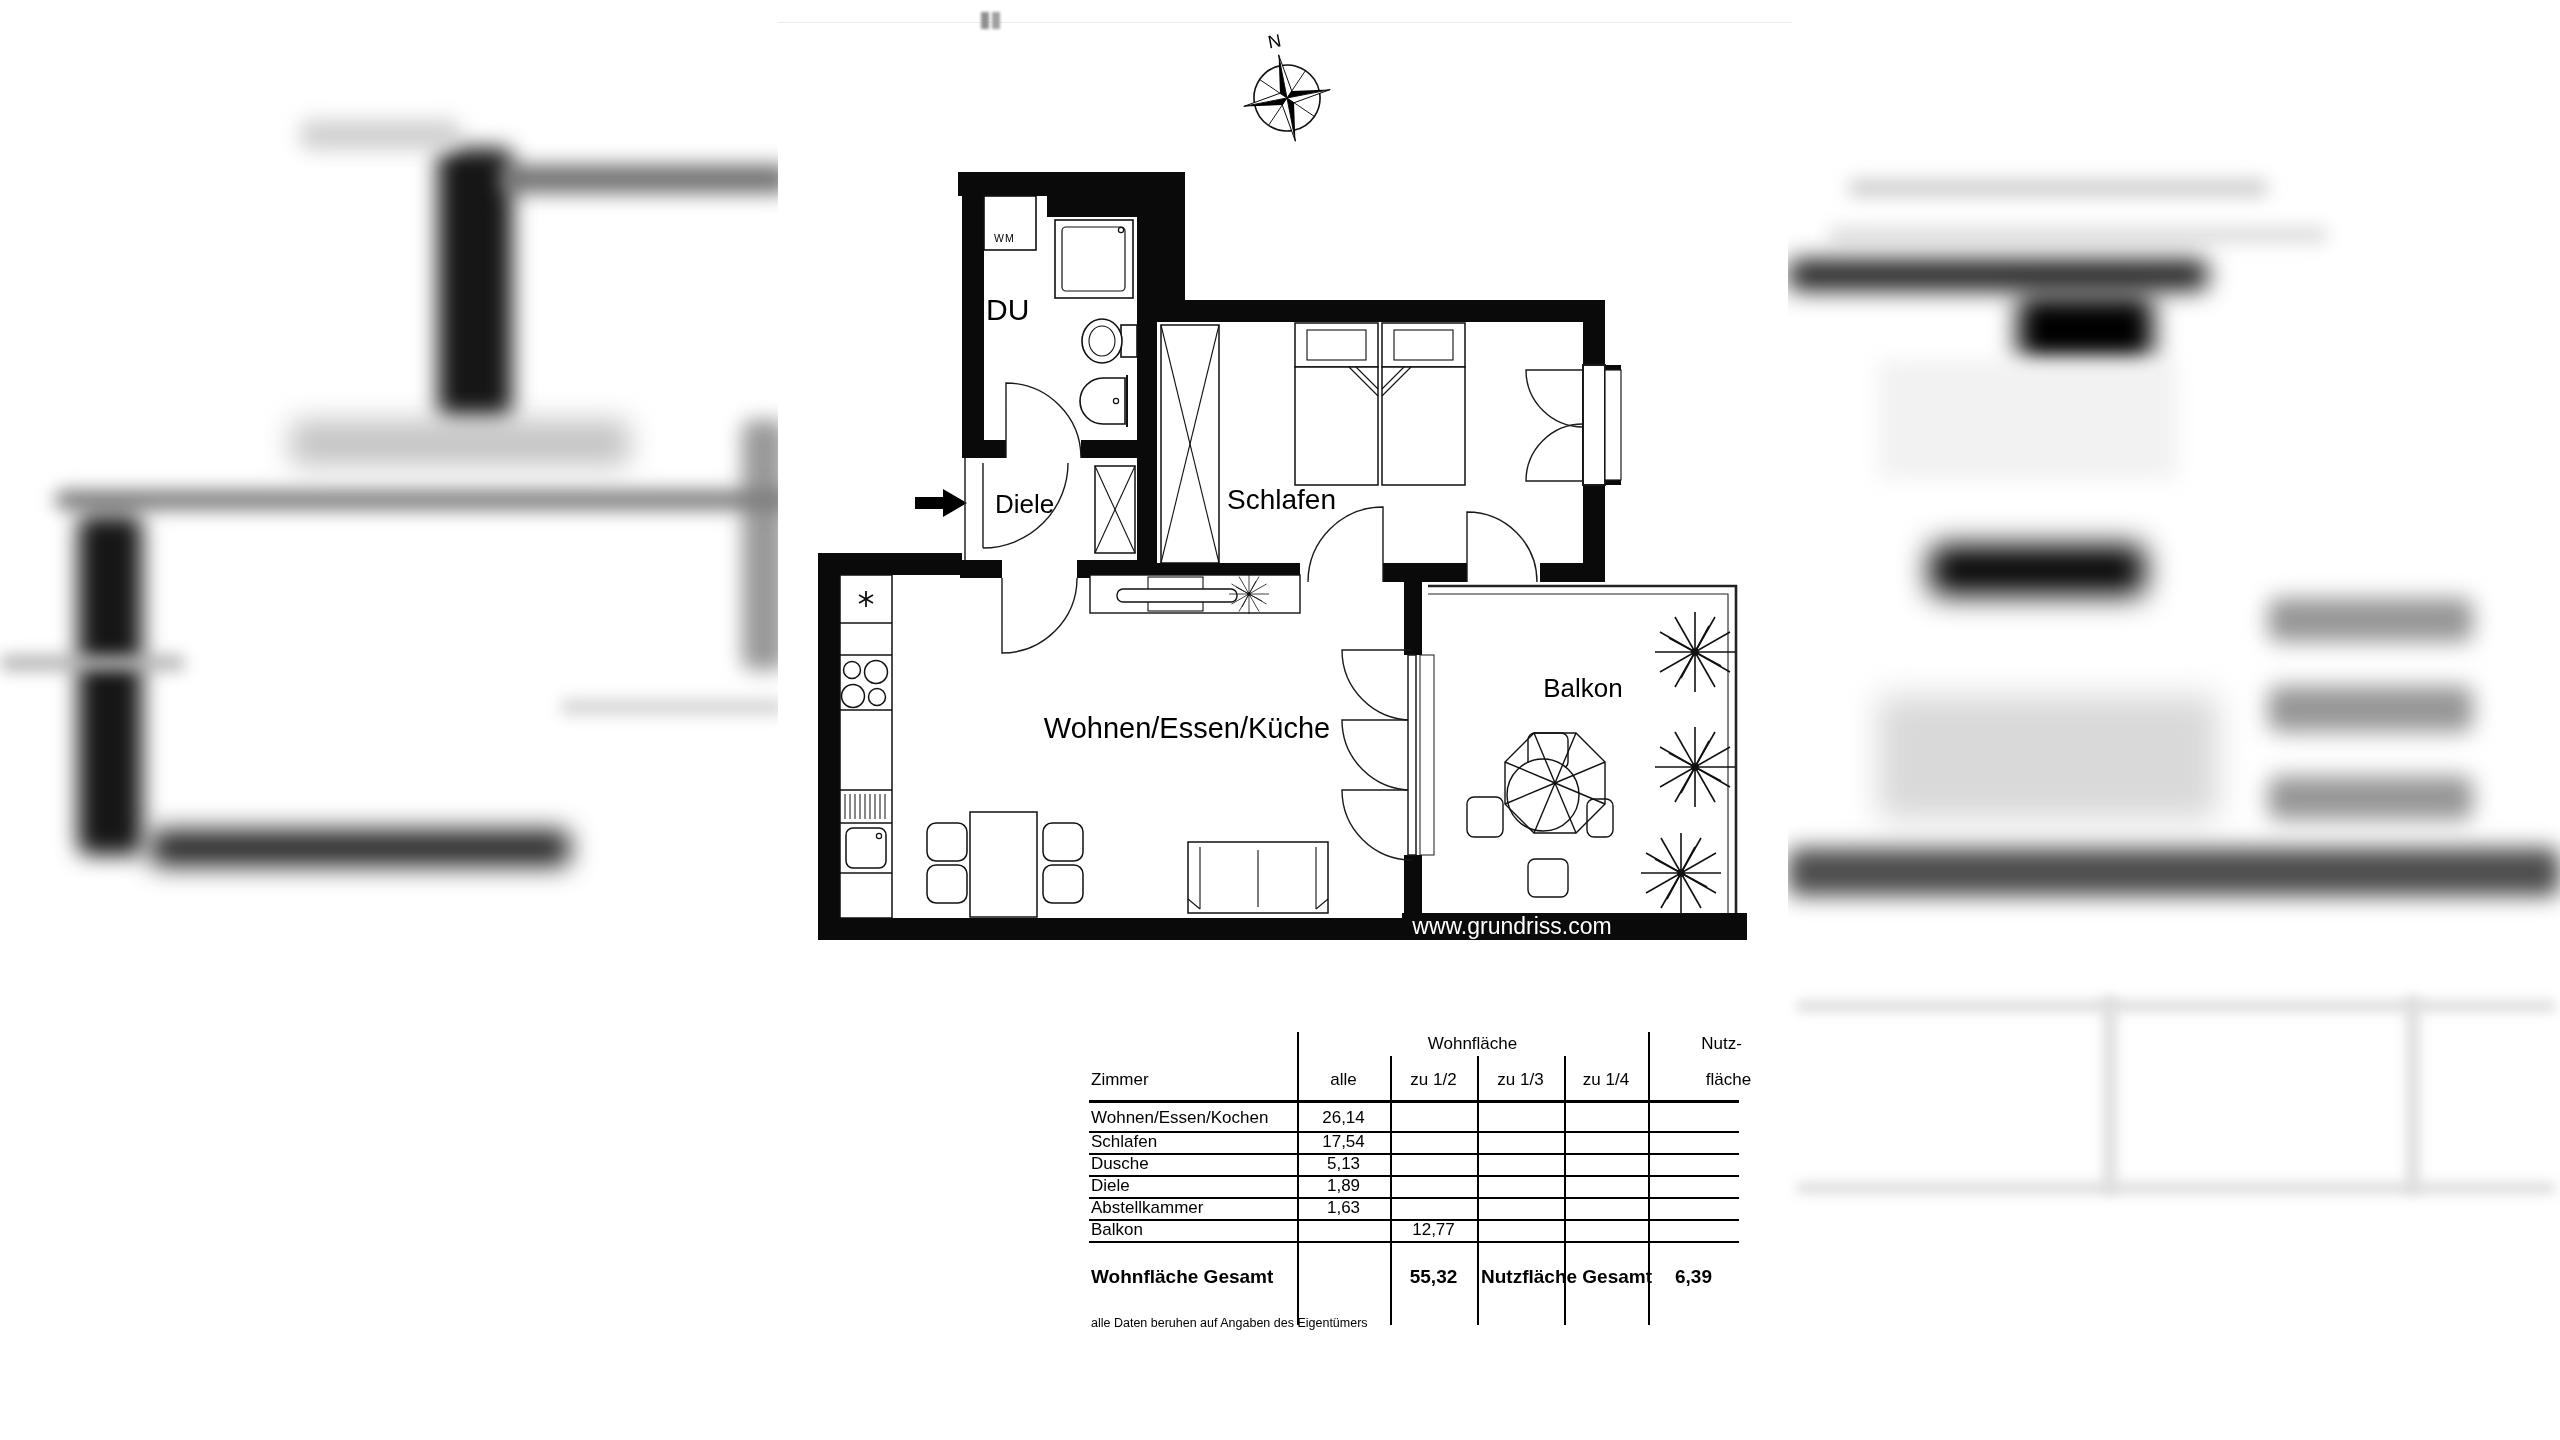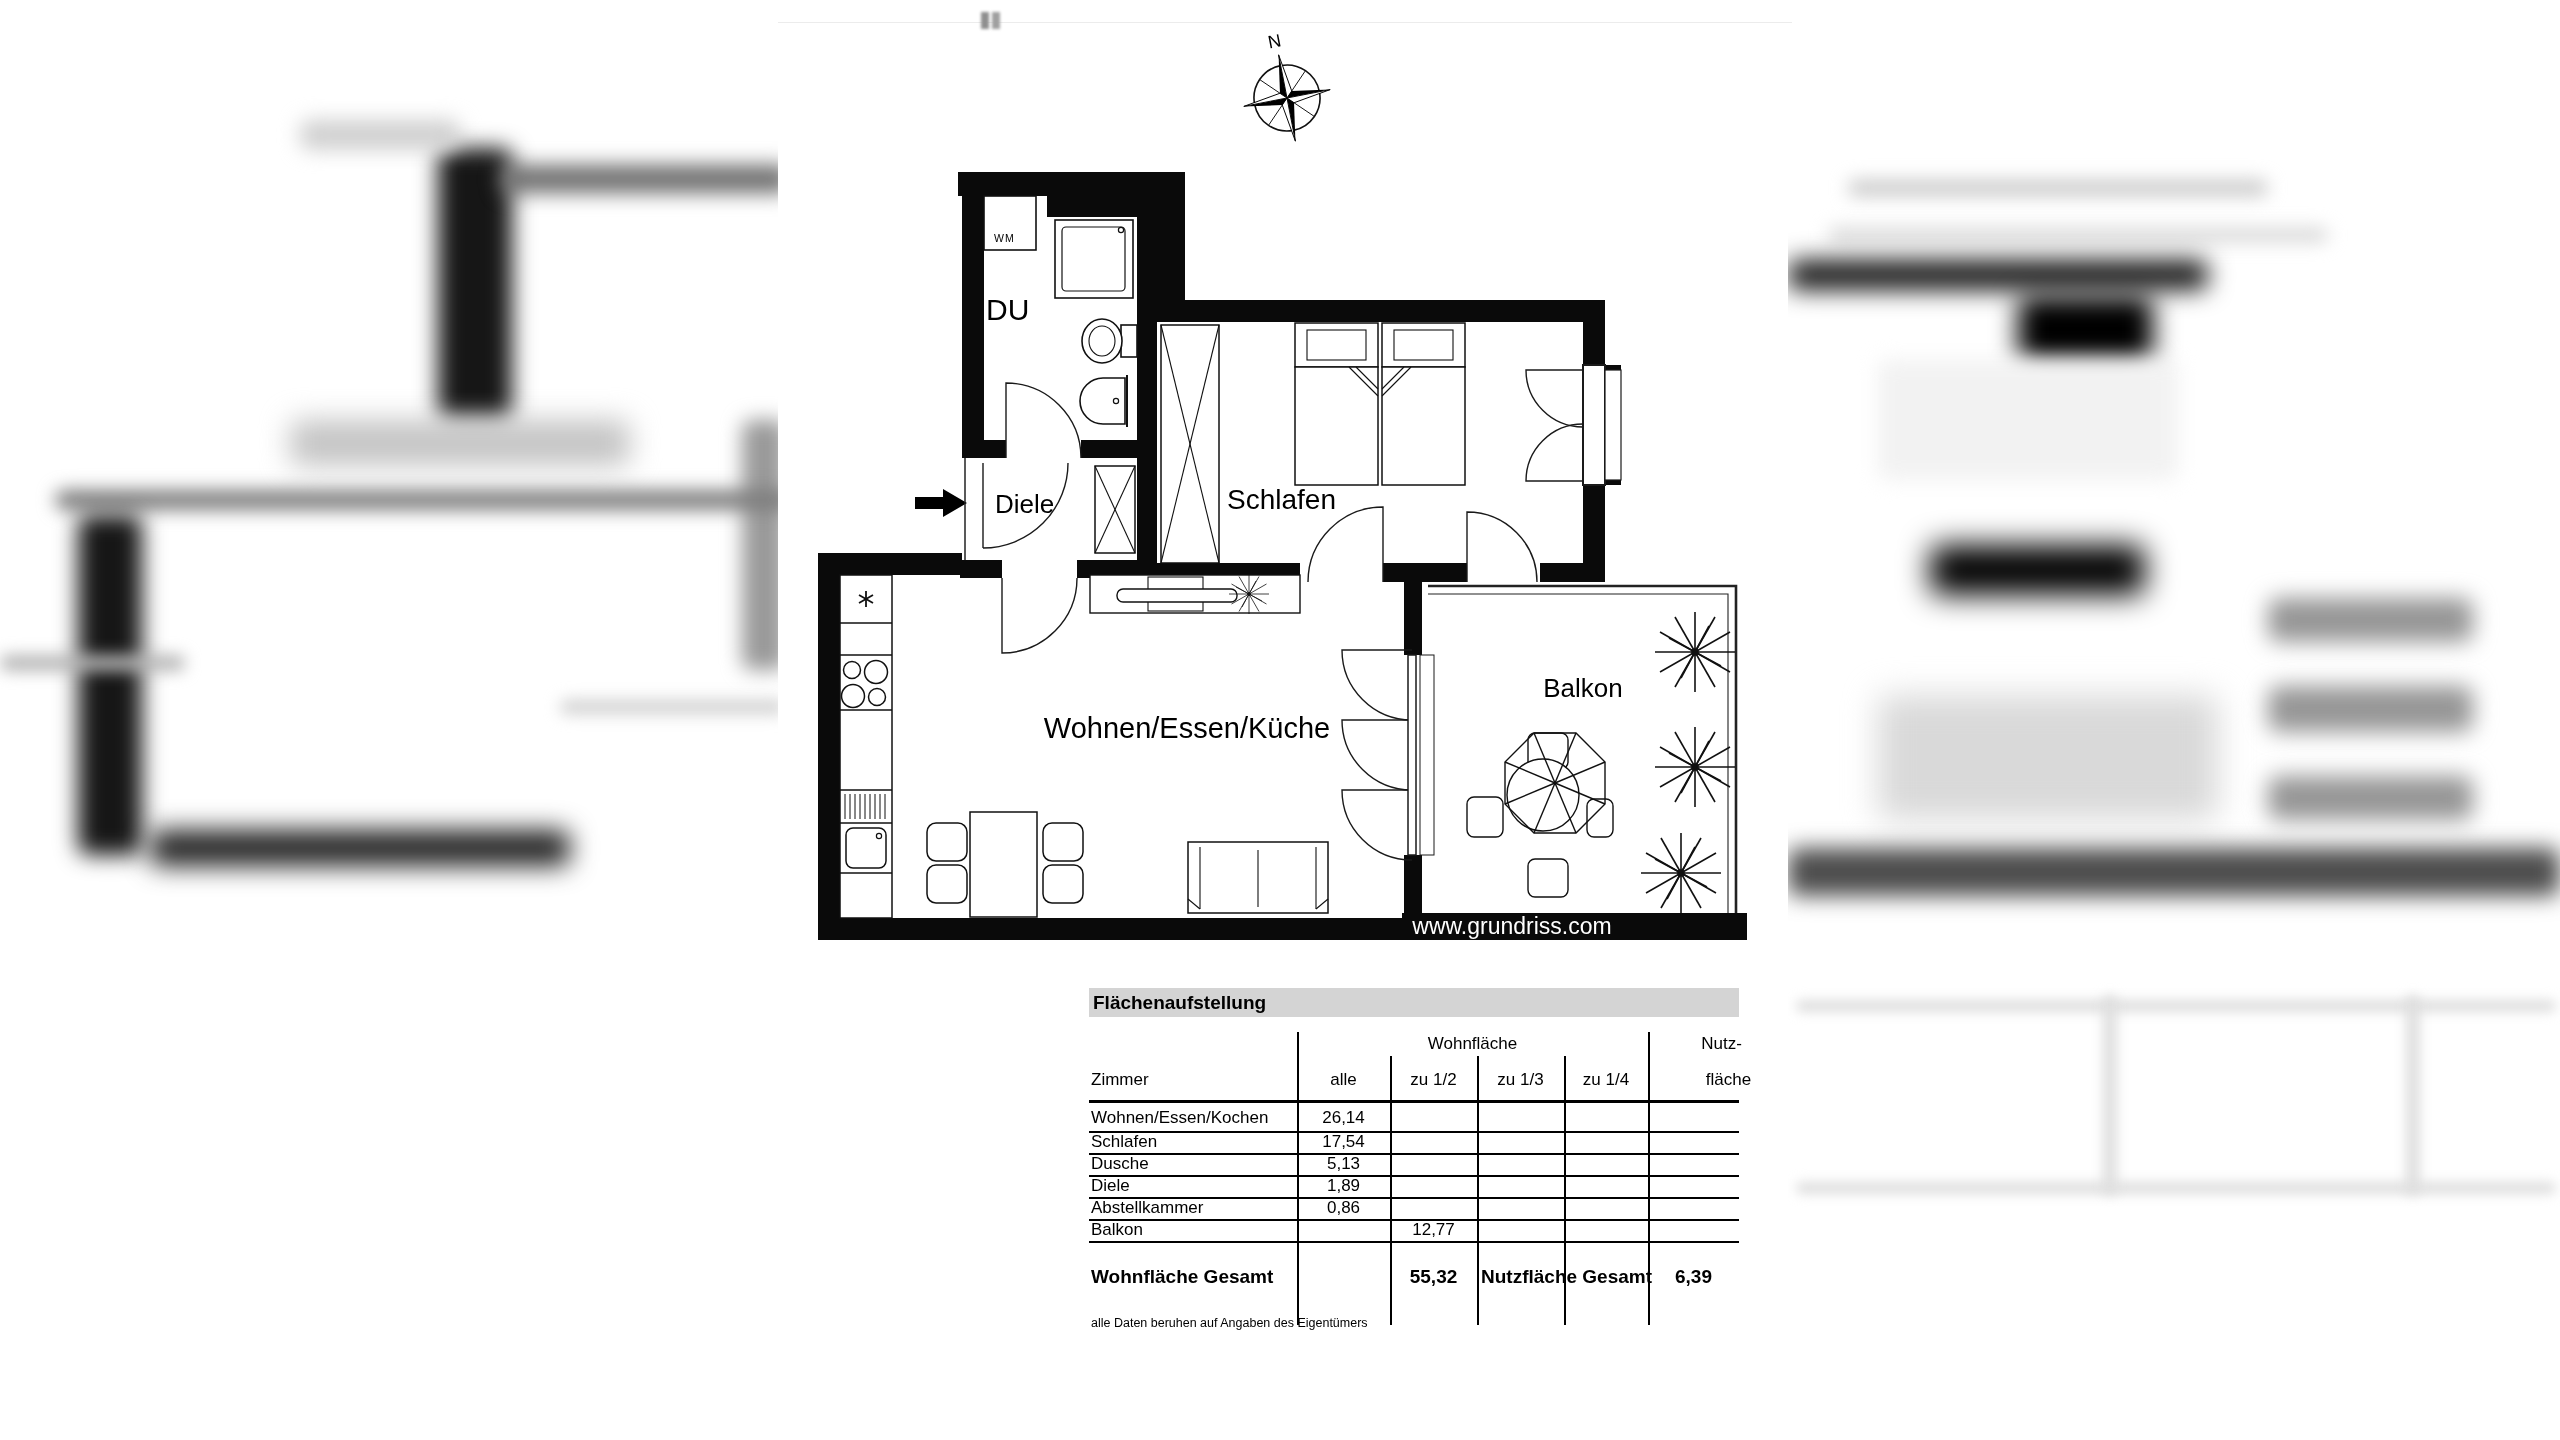--- a/index.html
+++ b/index.html
@@ -276,21 +276,20 @@
   <text x="179" y="87" font-size="10.5" letter-spacing="1">WM</text>
   <text x="180" y="358" font-size="26">Diele</text>
   <text x="412" y="354" font-size="28">Schlafen</text>
   <text x="372" y="583" font-size="29" text-anchor="middle">Wohnen/Essen/Küche</text>
   <text x="768" y="542" font-size="26" text-anchor="middle">Balkon</text>
   <text x="697" y="779" font-size="23" text-anchor="middle" fill="#fff" style="fill:#fff;">www.grundriss.com</text>
 </svg>
 </div>
 
 <div id="area-table">
-  <div class="titlebar">Flächenaufstellung</div>
 
   <div class="vl" style="left:208px;top:44px;height:293px;"></div>
   <div class="vl" style="left:301px;top:68px;height:269px;"></div>
   <div class="vl" style="left:388px;top:68px;height:269px;"></div>
   <div class="vl" style="left:475px;top:68px;height:269px;"></div>
   <div class="vl" style="left:559px;top:44px;height:293px;"></div>
 
   <div class="cell" style="left:208px;top:46px;width:351px;">Wohnfläche</div>
   <div class="cell" style="left:559px;top:46px;width:91px;margin-left:28px;">Nutz-</div>
   <div class="cell" style="left:559px;top:82px;width:91px;padding-left:35px;">fläche</div>
@@ -317,21 +316,21 @@
         <div class="cell" style="left: 208px; width: 93px; top: 0px;">5,13</div>
       </div>
       <div class="hl" style="top: 187px; height: 1.8px;"></div>
       <div style="position: absolute; left: 0px; top: 187px; width: 650px; height: 22px; line-height: 22px;">
         <div class="lbl">Diele</div>
         <div class="cell" style="left: 208px; width: 93px; top: 0px;">1,89</div>
       </div>
       <div class="hl" style="top: 209px; height: 1.8px;"></div>
       <div style="position: absolute; left: 0px; top: 209px; width: 650px; height: 22px; line-height: 22px;">
         <div class="lbl">Abstellkammer</div>
-        <div class="cell" style="left: 208px; width: 93px; top: 0px;">0,86</div>
+        <div class="cell" style="left: 208px; width: 93px; top: 0px;">1,63</div>
       </div>
       <div class="hl" style="top: 231px; height: 1.8px;"></div>
       <div style="position: absolute; left: 0px; top: 231px; width: 650px; height: 22px; line-height: 22px;">
         <div class="lbl">Balkon</div>
         <div class="cell" style="left: 301px; width: 87px; top: 0px;">12,77</div>
       </div>
       <div class="hl" style="top: 253px; height: 1.8px;"></div>
     </div>
 
   <div class="lbl bold" style="top:278px;">Wohnfläche Gesamt</div>

